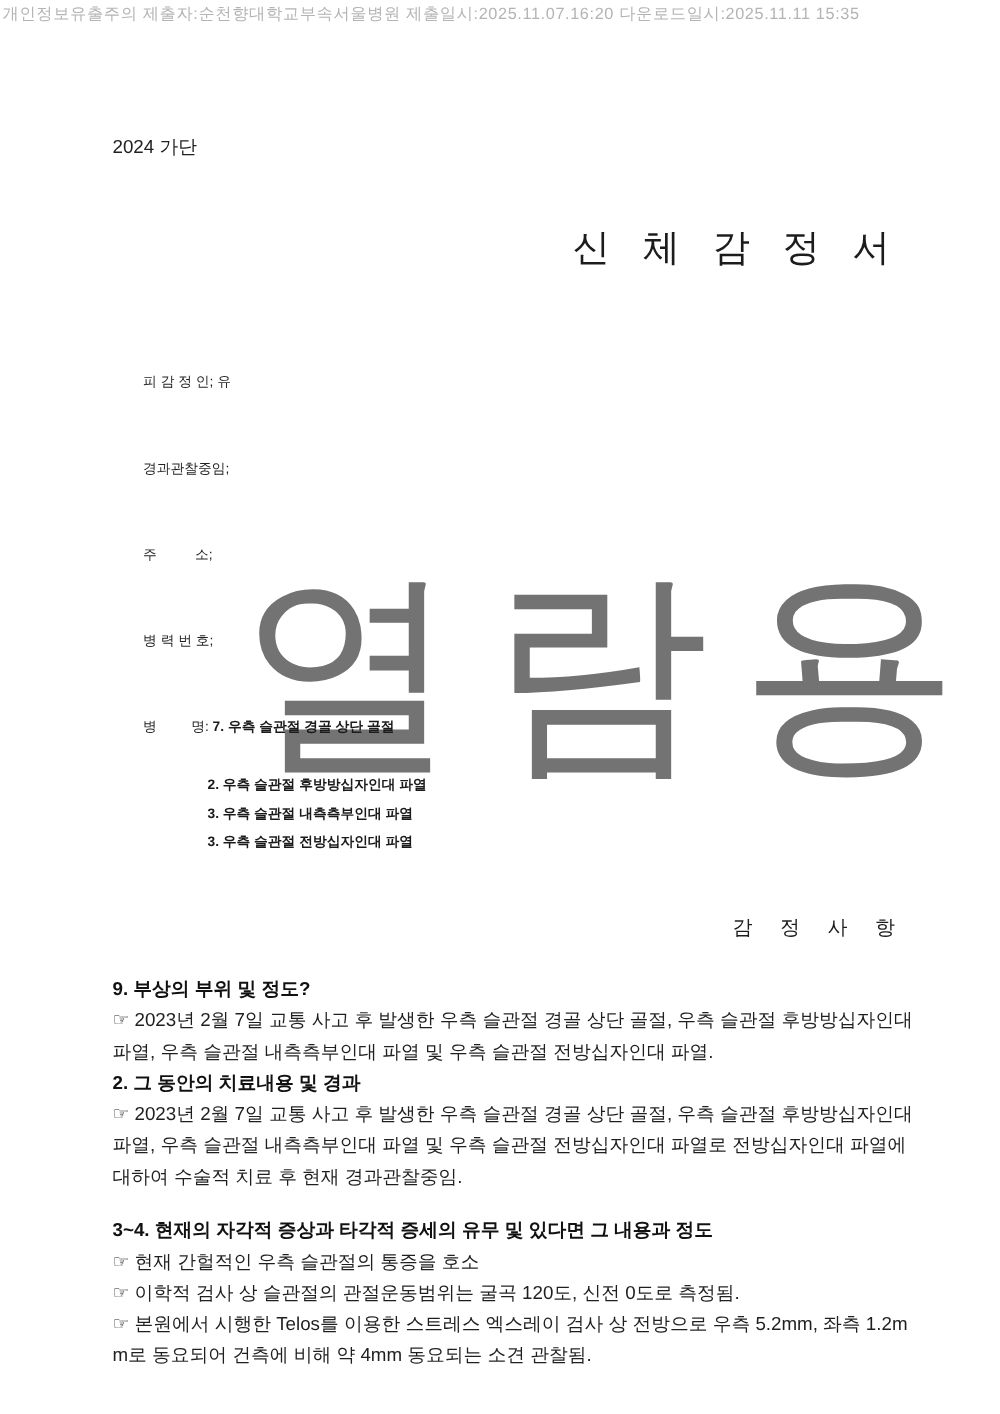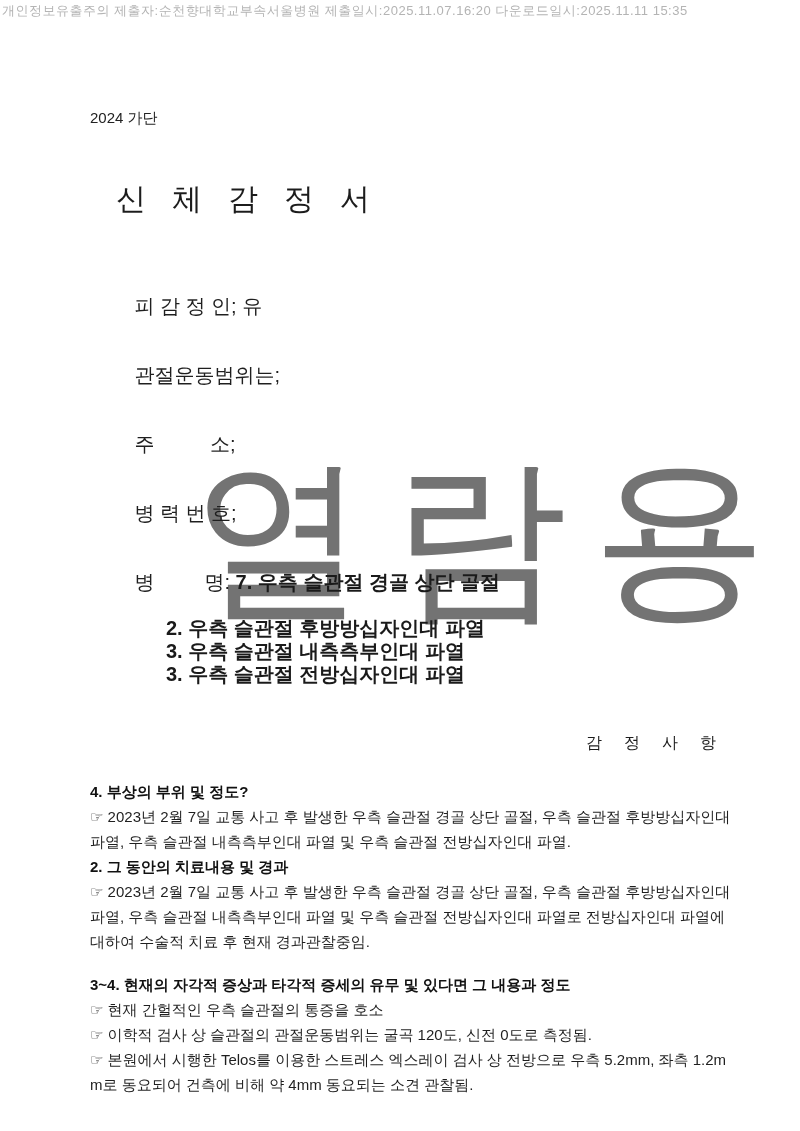--- a/index.html
+++ b/index.html
@@ -50,33 +50,33 @@
 
   .case-number {
     margin-top: 108px;
     font-size: 15px;
     line-height: 20px;
     color: #222222;
   }
 
   .doc-title {
     margin-top: 50px;
-    text-align: left;
+    text-align: right;
     font-size: 30px;
     line-height: 42px;
     font-weight: normal;
     letter-spacing: 26px;
     text-indent: 26px; 
     color: #1c1c1c;
     white-space: nowrap;
   }
 
   .fields {
     margin-top: 52px;
-    font-size: 20px;
+    font-size: 11px;
   }
   .field-row {
     line-height: 23px;
     white-space: pre-wrap;
   }
   .field-label { color: #1f1f1f; }
   .field-value { color: #1f1f1f; }
   .field-value.diagnosis { font-weight: bold; color: #1a1a1a; }
 
   .diagnosis-item {
@@ -130,40 +130,40 @@
 
     <div class="case-number">2024 가단</div>
 
     <h1 class="doc-title">신체감정서</h1>
 
     <div class="fields">
       <div class="field-row">
         <span class="field-label">피 감 정 인;</span><span class="field-value"> 유</span>
       </div>
       <div class="field-row">
-        <span class="field-label">관절운동범위는;</span><span class="field-value"></span>
+        <span class="field-label">경과관찰중임;</span><span class="field-value"></span>
       </div>
       <div class="field-row">
         <span class="field-label">주          소;</span><span class="field-value"></span>
       </div>
       <div class="field-row">
         <span class="field-label">병 력 번 호;</span><span class="field-value"></span>
       </div>
       <div class="field-row">
         <span class="field-label">병         명:</span><span class="field-value diagnosis"> 7. 우측 슬관절 경골 상단 골절</span>
       </div>
       <div class="diagnosis-item">2. 우측 슬관절 후방방십자인대 파열</div>
       <div class="diagnosis-item">3. 우측 슬관절 내측측부인대 파열</div>
       <div class="diagnosis-item">3. 우측 슬관절 전방십자인대 파열</div>
     </div>
 
     <div class="section-header">감정사항</div>
 
     <div class="qa-section s1">
-      <div class="qa-heading">4. 부상의 부위 및 정도?</div>
+      <div class="qa-heading">9. 부상의 부위 및 정도?</div>
       <div class="qa-answer">☞ 2023년 2월 7일 교통 사고 후 발생한 우측 슬관절 경골 상단 골절, 우측 슬관절 후방방십자인대 파열, 우측 슬관절 내측측부인대 파열 및 우측 슬관절 전방십자인대 파열.</div>
     </div>
 
     <div class="qa-section s2">
       <div class="qa-heading">2. 그 동안의 치료내용 및 경과</div>
       <div class="qa-answer">☞ 2023년 2월 7일 교통 사고 후 발생한 우측 슬관절 경골 상단 골절, 우측 슬관절 후방방십자인대 파열, 우측 슬관절 내측측부인대 파열 및 우측 슬관절 전방십자인대 파열로 전방십자인대 파열에 대하여 수술적 치료 후 현재 경과관찰중임.</div>
     </div>
 
     <div class="qa-section s34">
       <div class="qa-heading">3~4. 현재의 자각적 증상과 타각적 증세의 유무 및 있다면 그 내용과 정도</div>

